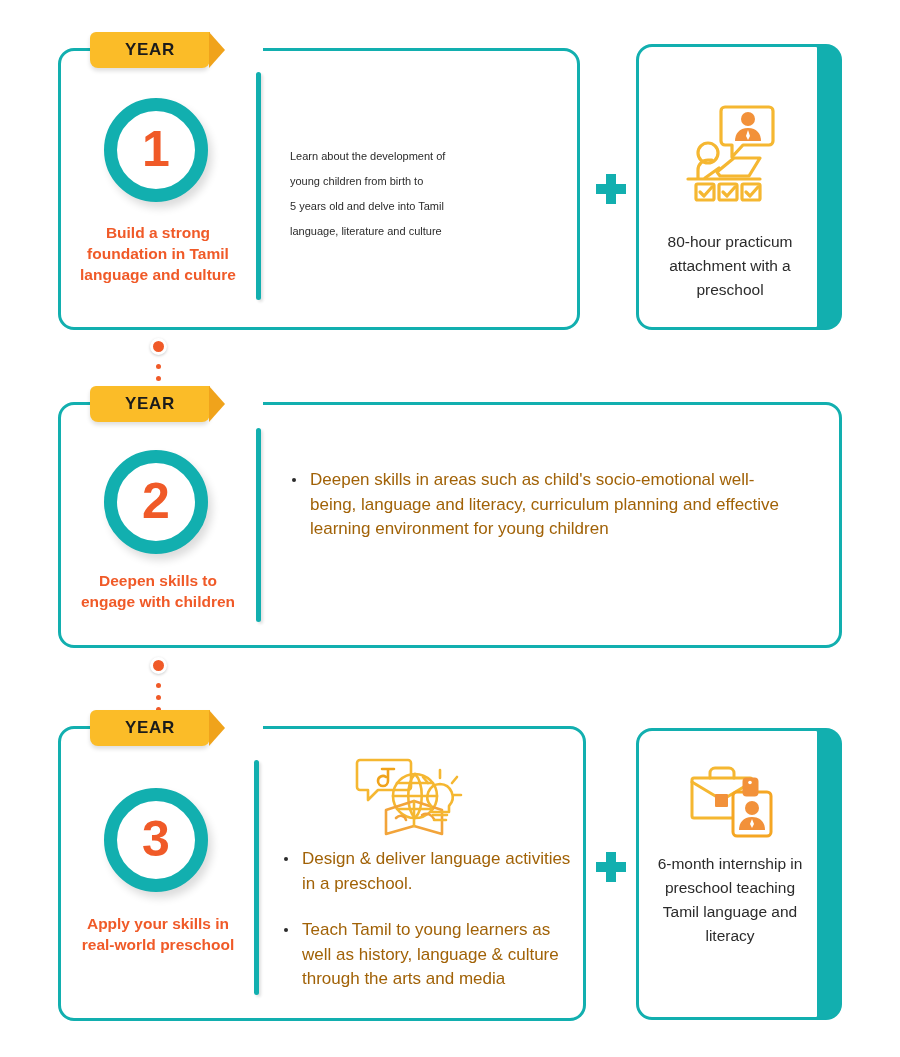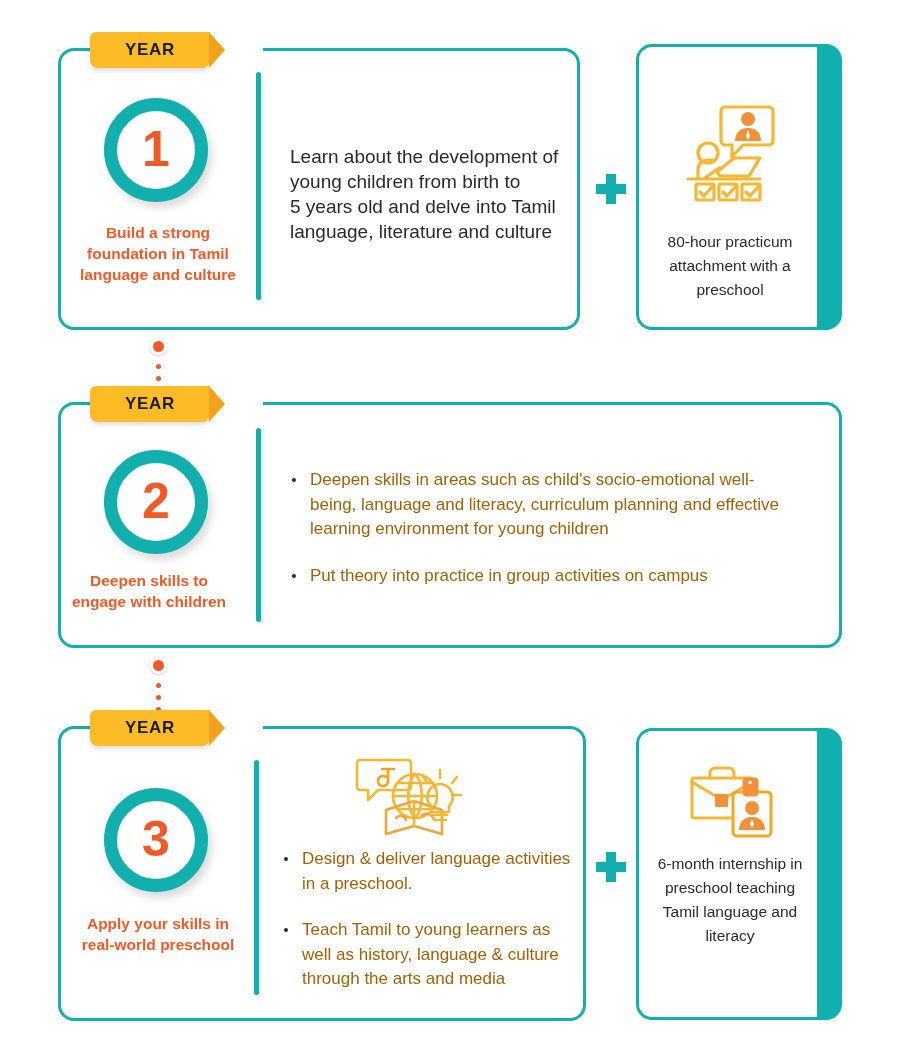--- a/index.html
+++ b/index.html
@@ -117,21 +117,21 @@
     width: 5px;
     border-radius: 3px;
     background: #12AFAF;
     box-shadow: 2px 2px 3px rgba(0,0,0,0.12);
   }
 
   
   .body-text {
     position: absolute;
     color: #2b2b2b;
-    font-size: 19px;
+    font-size: 11px;
     line-height: 25px;
   }
   .bullets { position: absolute; }
   .bullet {
     position: relative;
     padding-left: 22px;
     color: #a16207;
     font-size: 17px;
     line-height: 24.5px;
     margin-bottom: 22px;
@@ -289,29 +289,28 @@
     <div class="year-tag" style="left:90px; top:386px;">
       <div class="tag-body"></div>
       <div class="tag-fold"></div>
       <div class="tag-label">YEAR</div>
     </div>
 
     <div class="num-circle" style="left:104px; top:450px;">
       <span>2</span>
     </div>
 
-    <div class="stage-caption" style="left:64px; top:570px;">
+    <div class="stage-caption" style="left:73px; top:570px;">
       <span>Deepen skills to engage with children</span>
     </div>
 
     <div class="v-rule" style="left:256px; top:428px; height:194px;"></div>
 
     <div class="bullets" style="left:288px; top:468px; width:500px;">
       <div class="bullet">Deepen skills in areas such as child's socio-emotional well-being, language and literacy, curriculum planning and effective learning environment for young children</div>
-      <div class="bullet">Put theory into practice in group activities on campus</div>
     </div>
   </div>
 
   <div class="connector" style="left:150px; top:657px;">
     <div class="dot-big"></div>
     <div class="dot-s" style="top:26px;"></div>
     <div class="dot-s" style="top:38px;"></div>
     <div class="dot-s" style="top:50px;"></div>
   </div>
 

